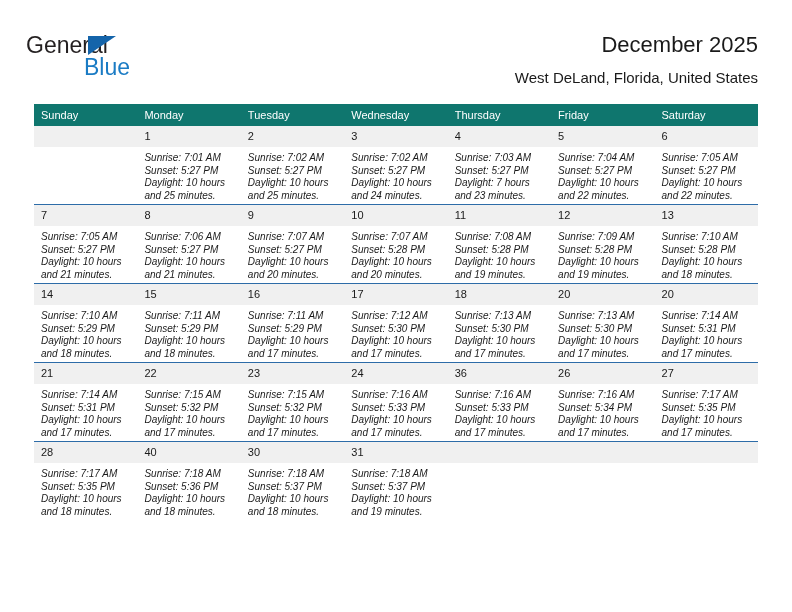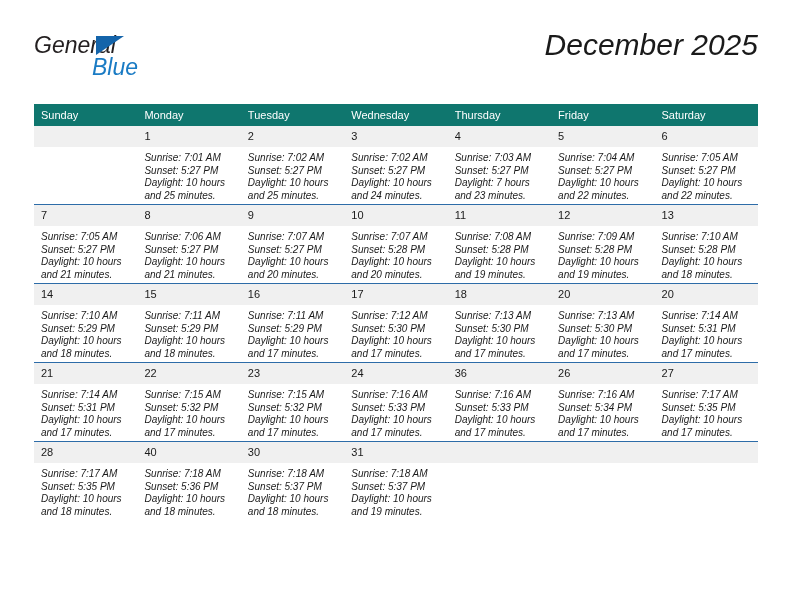--- a/index.html
+++ b/index.html
@@ -16,25 +16,24 @@
   .page {
     position: relative;
     width: 792px;
     height: 612px;
     box-sizing: border-box;
   }
 
   
   .header {
     position: absolute;
-    left: 34px;
+    left: 26px;
     top: 28px;
     right: 34px;
     height: 68px;
-    font-style: italic;
   }
   .brand {
     position: absolute;
     left: 0;
     top: 4px;
     width: 200px;
     height: 56px;
   }
   .brand-general {
     position: absolute;
@@ -65,21 +64,21 @@
     font-family: "Liberation Sans", sans-serif;
     text-align: center;
   }
   .title-wrap {
     position: absolute;
     right: 0;
     top: 0;
     text-align: right;
   }
   .cal-title {
-    font-size: 30px;
+    font-size: 22px;
     color: #1a1a1a;
     line-height: 34px;
     white-space: nowrap;
     font-weight: normal;
     margin: 0;
     text-align: right;
   }
   .cal-subtitle {
     font-size: 15px;
     color: #1a1a1a;
@@ -154,20 +153,21 @@
   <div class="header">
 
     <div class="brand">
       <span class="brand-general">General</span>
       <span class="brand-triangle"></span>
       <span class="brand-blue">Blue</span>
     </div>
 
     <div class="title-wrap">
       <h1 class="cal-title">December 2025</h1>
+      <div class="cal-subtitle">West DeLand, Florida, United States</div>
     </div>
 
   </div>
 
   <table class="calendar">
     <thead>
       <tr>
         <th>Sunday</th>
         <th>Monday</th>
         <th>Tuesday</th>

